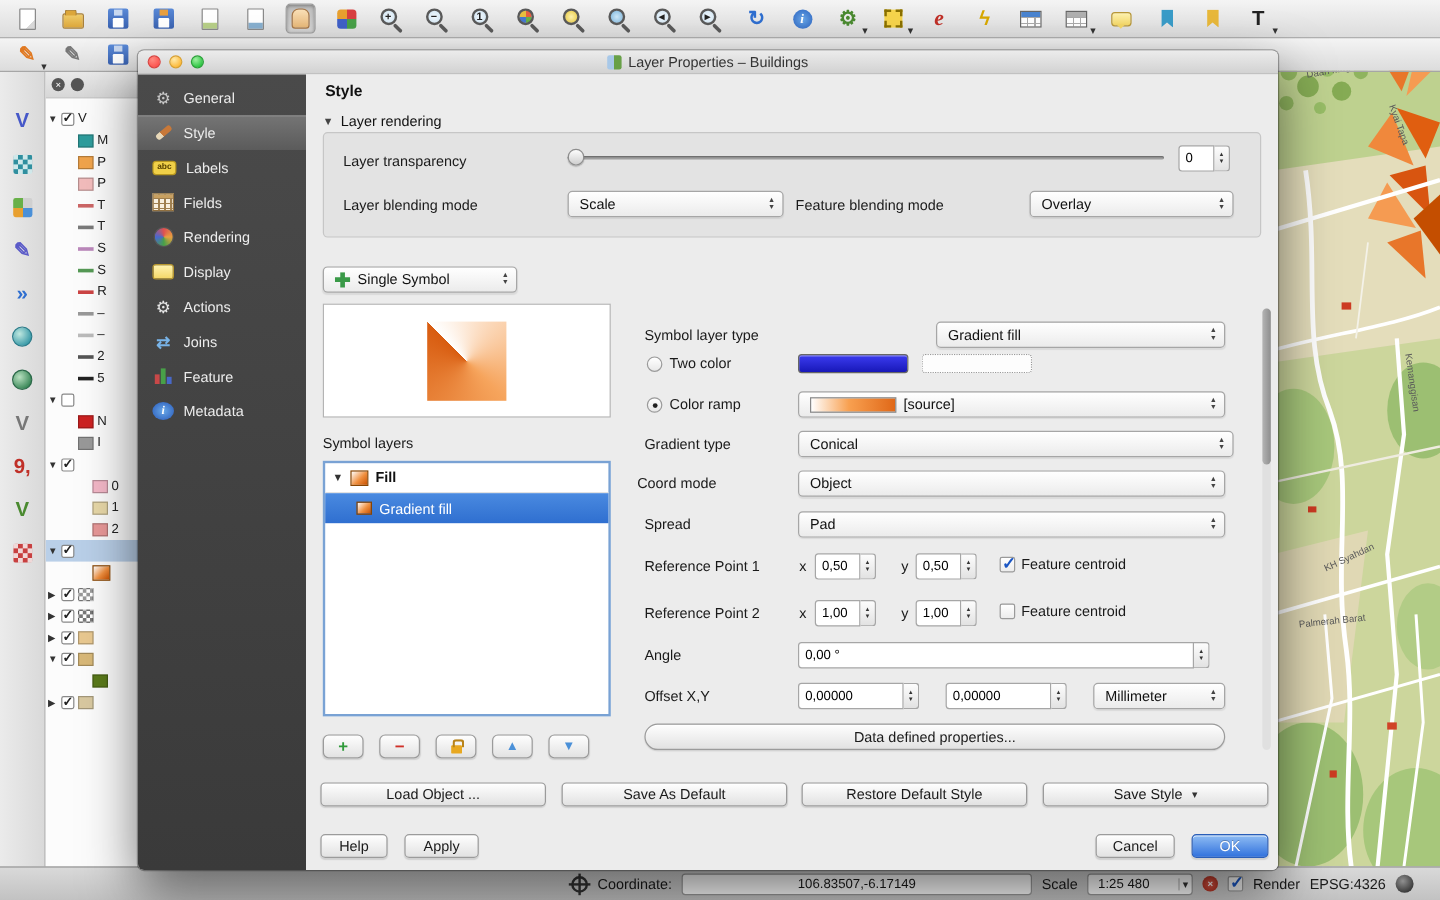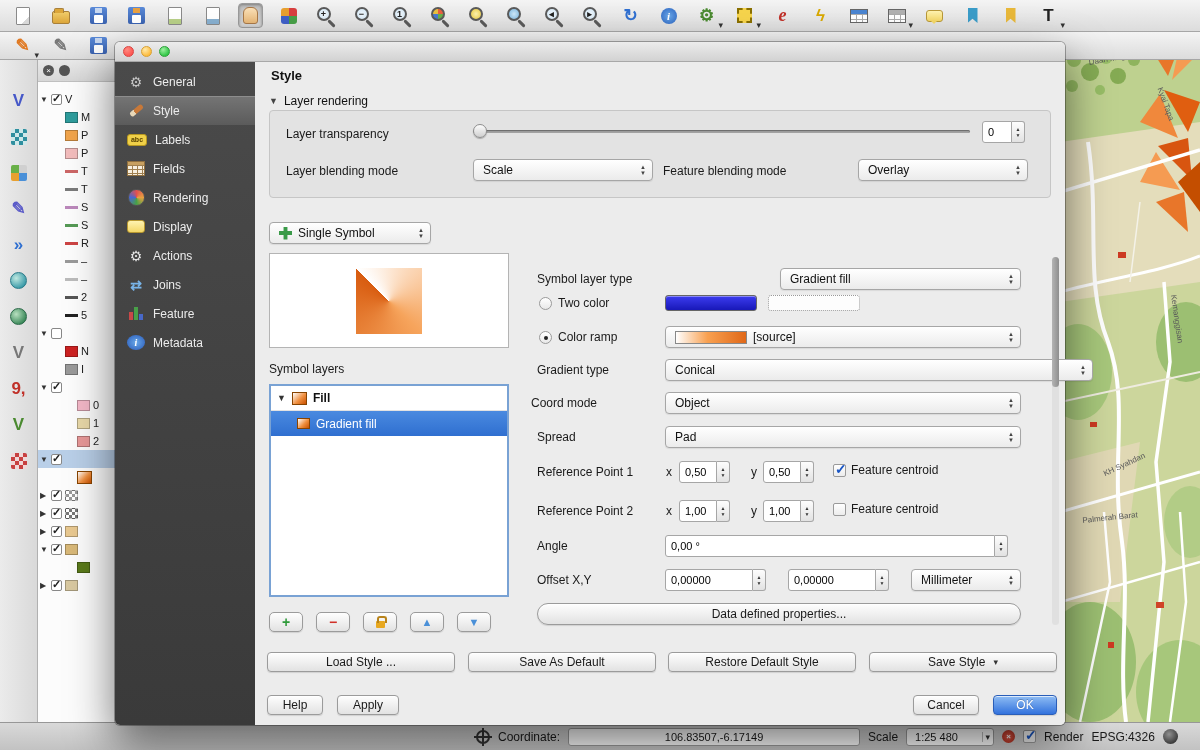--- a/index.html
+++ b/index.html
@@ -632,20 +632,24 @@
     <span>Render</span>
     <span>EPSG:4326</span>
     <span class="ic-crs"></span>
   </div>
 
   <div class="dialog">
     <div class="titlebar">
       <span class="light red"></span>
       <span class="light yellow"></span>
       <span class="light green"></span>
+      <div class="dtitle">
+        <span class="dlgicon"></span>
+        <span>Layer Properties – Buildings</span>
+      </div>
     </div>
 
     <div class="dside">
 
         <div class="dtab">
           <span class="dic ic-gear-s">⚙</span>
           <span class="dlbl">General</span>
         </div>
 
         <div class="dtab active">
@@ -784,21 +788,21 @@
         <span class="mradio on"></span>
         <span>Color ramp</span>
       </div>
       <div class="mac-select" style="left:410px;top:264px;width:356px">
         <span class="rampsw"></span>
         <span>[source]</span>
         <span class="arr2"></span>
       </div>
 
       <span class="plabel" style="left:282px;top:301px">Gradient type</span>
-      <div class="mac-select" style="left:410px;top:297px;width:428px">
+      <div class="mac-select" style="left:410px;top:297px;width:363px">
         <span>Conical</span>
           <span class="arr2"></span>
       </div>
 
       <span class="plabel" style="left:276px;top:334px">Coord mode</span>
       <div class="mac-select" style="left:410px;top:330px;width:356px">
         <span>Object</span>
           <span class="arr2"></span>
       </div>
 
@@ -862,21 +866,21 @@
 
       <div class="mbtn" style="left:282px;top:541px;width:484px;height:22px;border-radius:11px">
         <span>Data defined properties...</span>
       </div>
 
       <div class="scrollv">
           <div class="thumbv"></div>
         </div>
 
       <div class="mbtn" style="left:12px;top:590px;width:188px">
-          <span>Load Style ...</span>
+          <span>Load Object ...</span>
         </div>
       <div class="mbtn" style="left:413px;top:590px;width:188px">
           <span>Restore Default Style</span>
         </div>
       <div class="mbtn" style="left:213px;top:590px;width:188px">
           <span>Save As Default</span>
         </div>
       <div class="mbtn" style="left:614px;top:590px;width:188px">
           <span>Save Style</span>
           <span class="bcar">▾</span>

